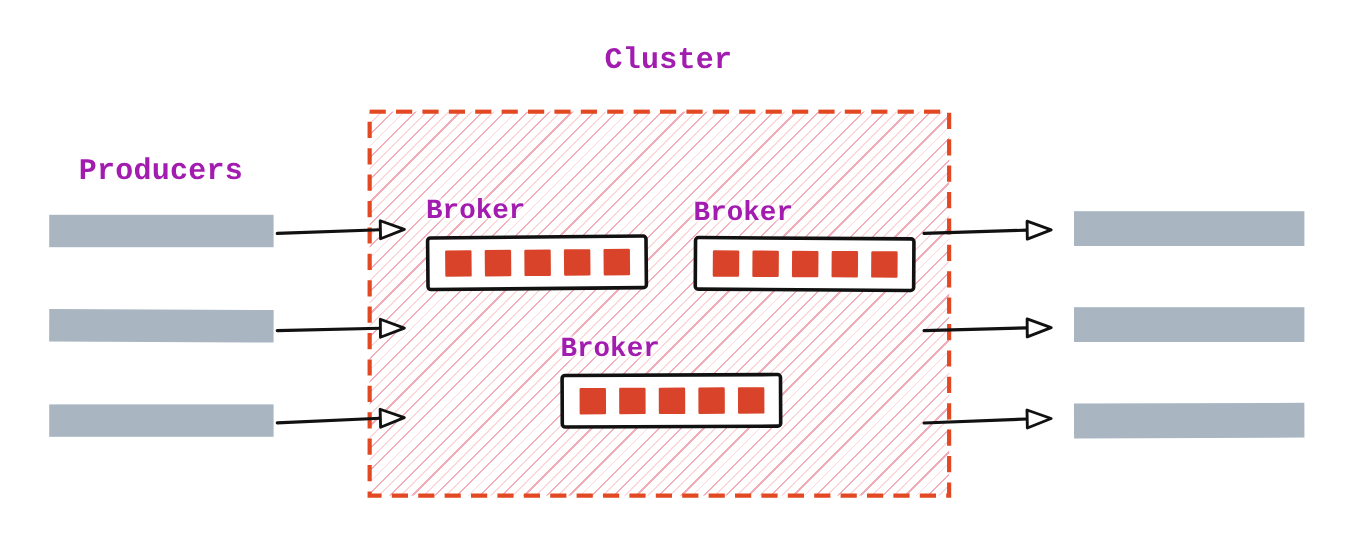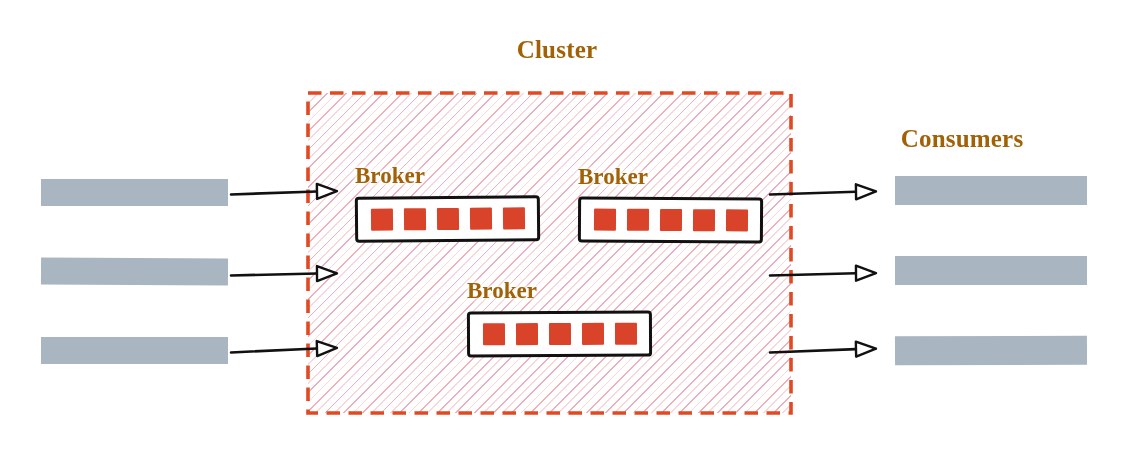--- a/index.html
+++ b/index.html
@@ -1,18 +1,18 @@
 <!DOCTYPE html>
 <html><head>
 <meta charset="utf-8">
 <style>
   html,body{margin:0;padding:0;background:#ffffff;}
   .canvas{
     position:relative;width:1124px;height:458px;background:#ffffff;overflow:hidden;
-    font-family:Liberation Serif, serif;color:#a16207;
+    font-family:Liberation Mono, monospace;color:#a21caf;
   }
   .title{
     position:absolute;left:557px;top:36px;transform:translateX(-50%);
     font-size:25px;font-weight:700;letter-spacing:.2px;white-space:nowrap;
   }
   .side-label{
     position:absolute;transform:translateX(-50%);
     font-size:25px;font-weight:700;letter-spacing:.2px;white-space:nowrap;
   }
   .producers-label{left:134px;top:128px;}
@@ -74,21 +74,21 @@
 
   <div class="title">Cluster</div>
 
   <div class="cluster-area">
     <div class="cluster-hatch"></div>
     <svg class="cluster-border" width="487" height="324" viewBox="0 0 487 324">
       <rect x="2" y="2" width="483" height="320" fill="none" stroke="#e24923" stroke-width="3.6" stroke-dasharray="13.5 8.5"></rect>
     </svg>
   </div>
 
-  <div class="side-label consumers-label">Consumers</div>
+  <div class="side-label producers-label">Producers</div>
 
   <div class="bars producers-bars">
       <div class="bar"></div>
       <div class="bar"></div>
       <div class="bar"></div>
     </div>
   <div class="bars consumers-bars">
       <div class="bar"></div>
       <div class="bar"></div>
       <div class="bar"></div>

